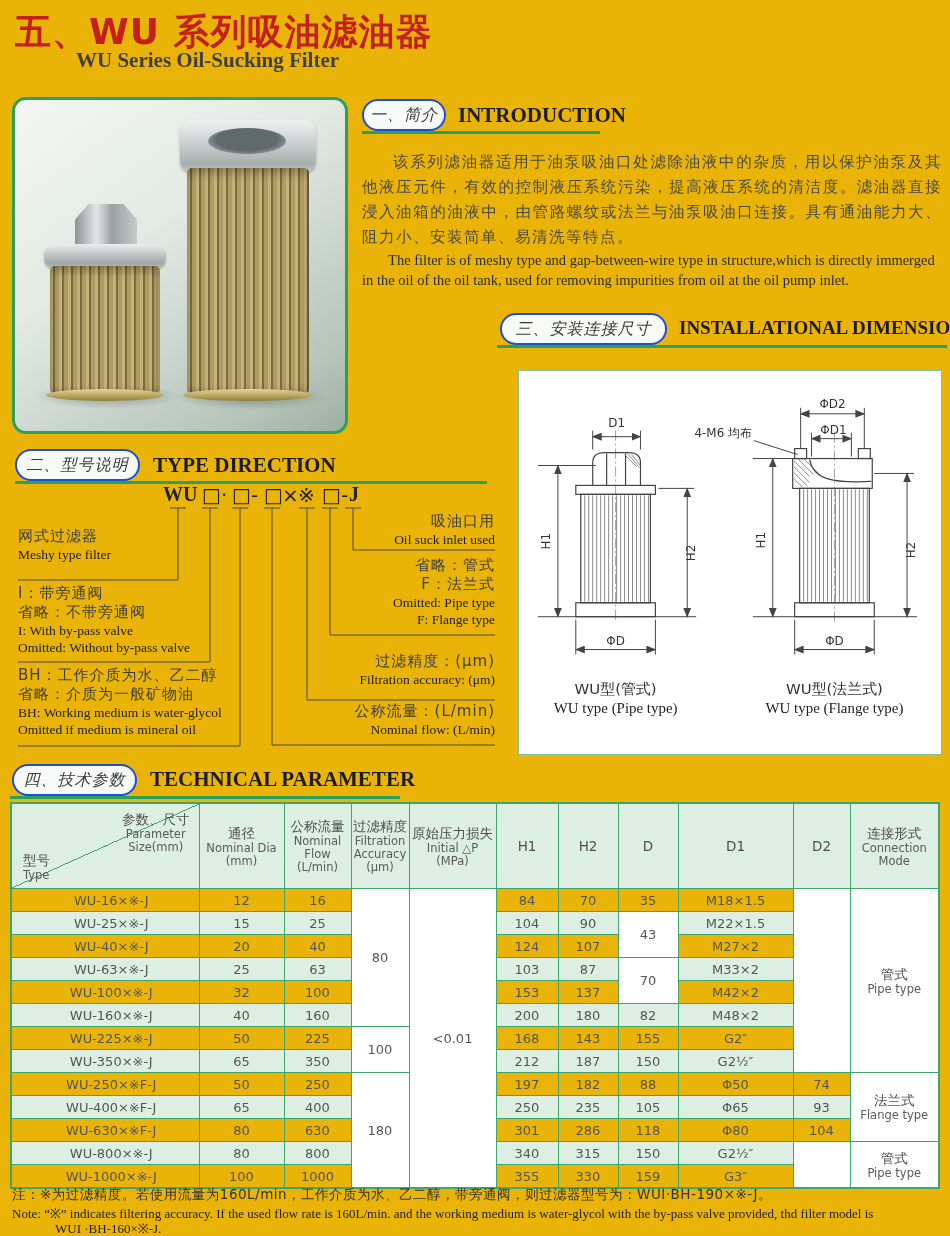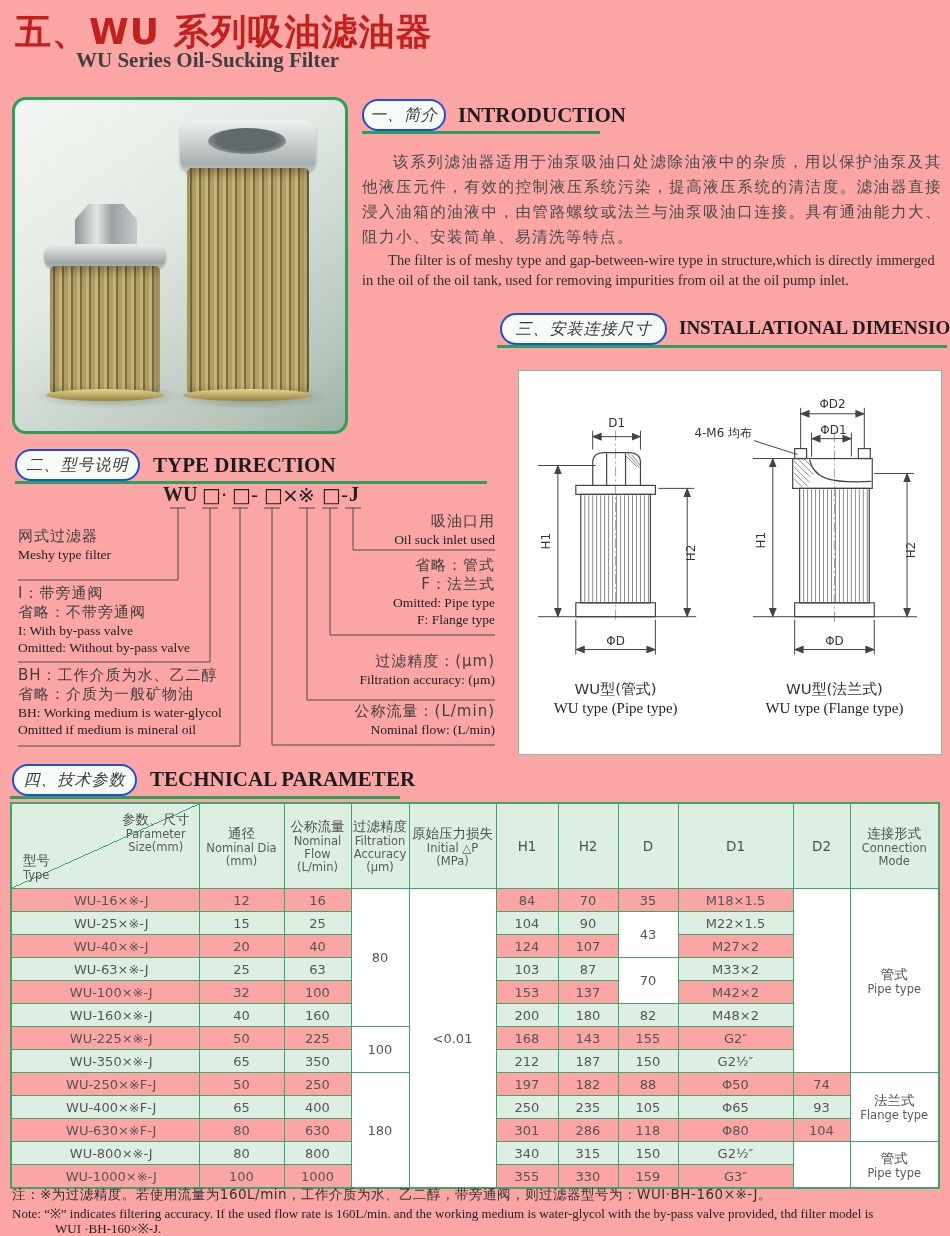--- a/index.html
+++ b/index.html
@@ -1,16 +1,16 @@
 <!DOCTYPE html>
 <html><head>
 <meta charset="utf-8">
 <style>
   html,body{margin:0;padding:0;background:#fff;}
-  #page{position:relative;width:950px;height:1236px;background:#fca5a5;overflow:hidden;
+  #page{position:relative;width:950px;height:1236px;background:#eab308;overflow:hidden;
         font-family:"DejaVu Sans","Liberation Sans",sans-serif;color:#333;}
   .abs{position:absolute;}
   
   .title-zh{position:absolute;left:15px;top:8px;font-size:36px;font-weight:bold;color:#c3201b;letter-spacing:1px;}
   .title-en{position:absolute;left:76px;top:48px;font-size:21px;font-weight:bold;color:#3f3f3f;
             font-family:Liberation Serif, serif;}
   
   .pill{position:absolute;box-sizing:border-box;height:32px;border:2px solid #1d4ed8;border-radius:16px;
         background:#f6fbf7;color:#3a3a3a;font-size:16px;text-align:center;line-height:27px;letter-spacing:1px;font-style:italic;}
   .sec-en{position:absolute;font-family:"Liberation Serif","DejaVu Serif",serif;font-weight:bold;
@@ -442,17 +442,17 @@
         <td>100</td>
         <td>1000</td>
         <td>355</td>
         <td>330</td>
         <td>159</td>
         <td>G3″</td>
       </tr>
     </tbody>
   </table>
 
-  <div class="note-zh">注：※为过滤精度。若使用流量为160L/min，工作介质为水、乙二醇，带旁通阀，则过滤器型号为：WUI·BH-160×※-J。</div>
+  <div class="note-zh">注：※为过滤精度。若使用流量为160L/min，工作介质为水、乙二醇，带旁通阀，则过滤器型号为：WUI·BH-190×※-J。</div>
   <div class="note-en">Note: “※” indicates filtering accuracy. If the used flow rate is 160L/min. and the working medium is water-glycol with the by-pass valve provided, thd filter model is</div>
   <div class="note-en2">WUI ·BH-160×※-J.</div>
 
 </div>
 
 </body></html>

